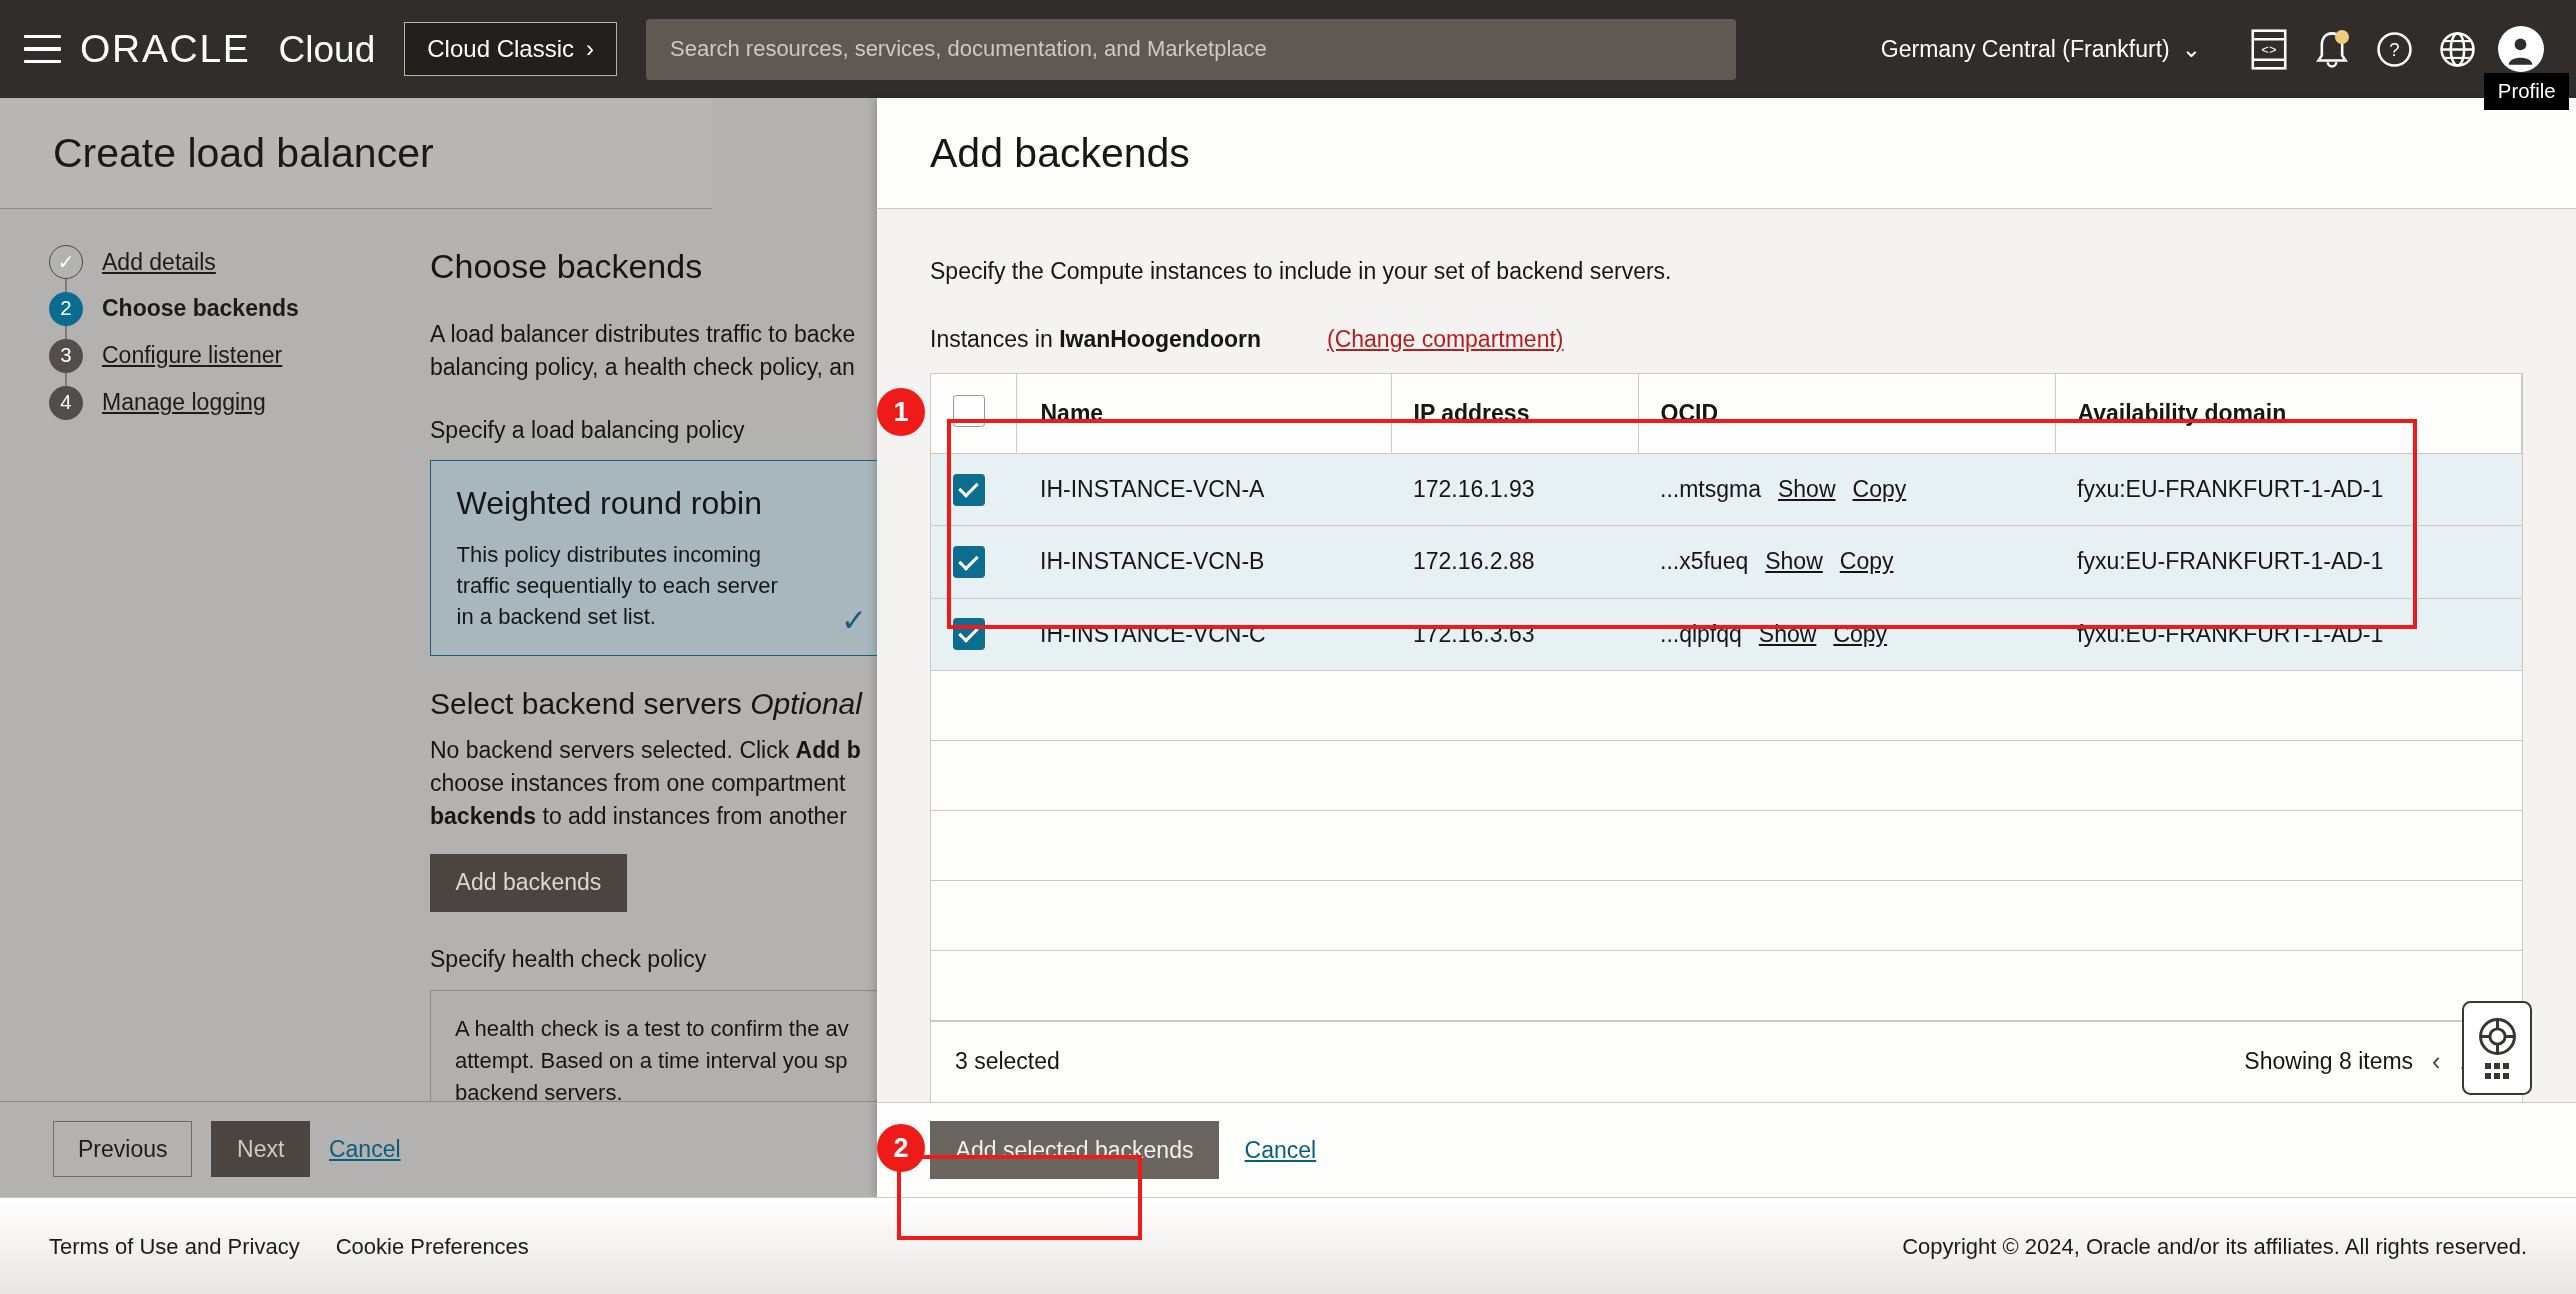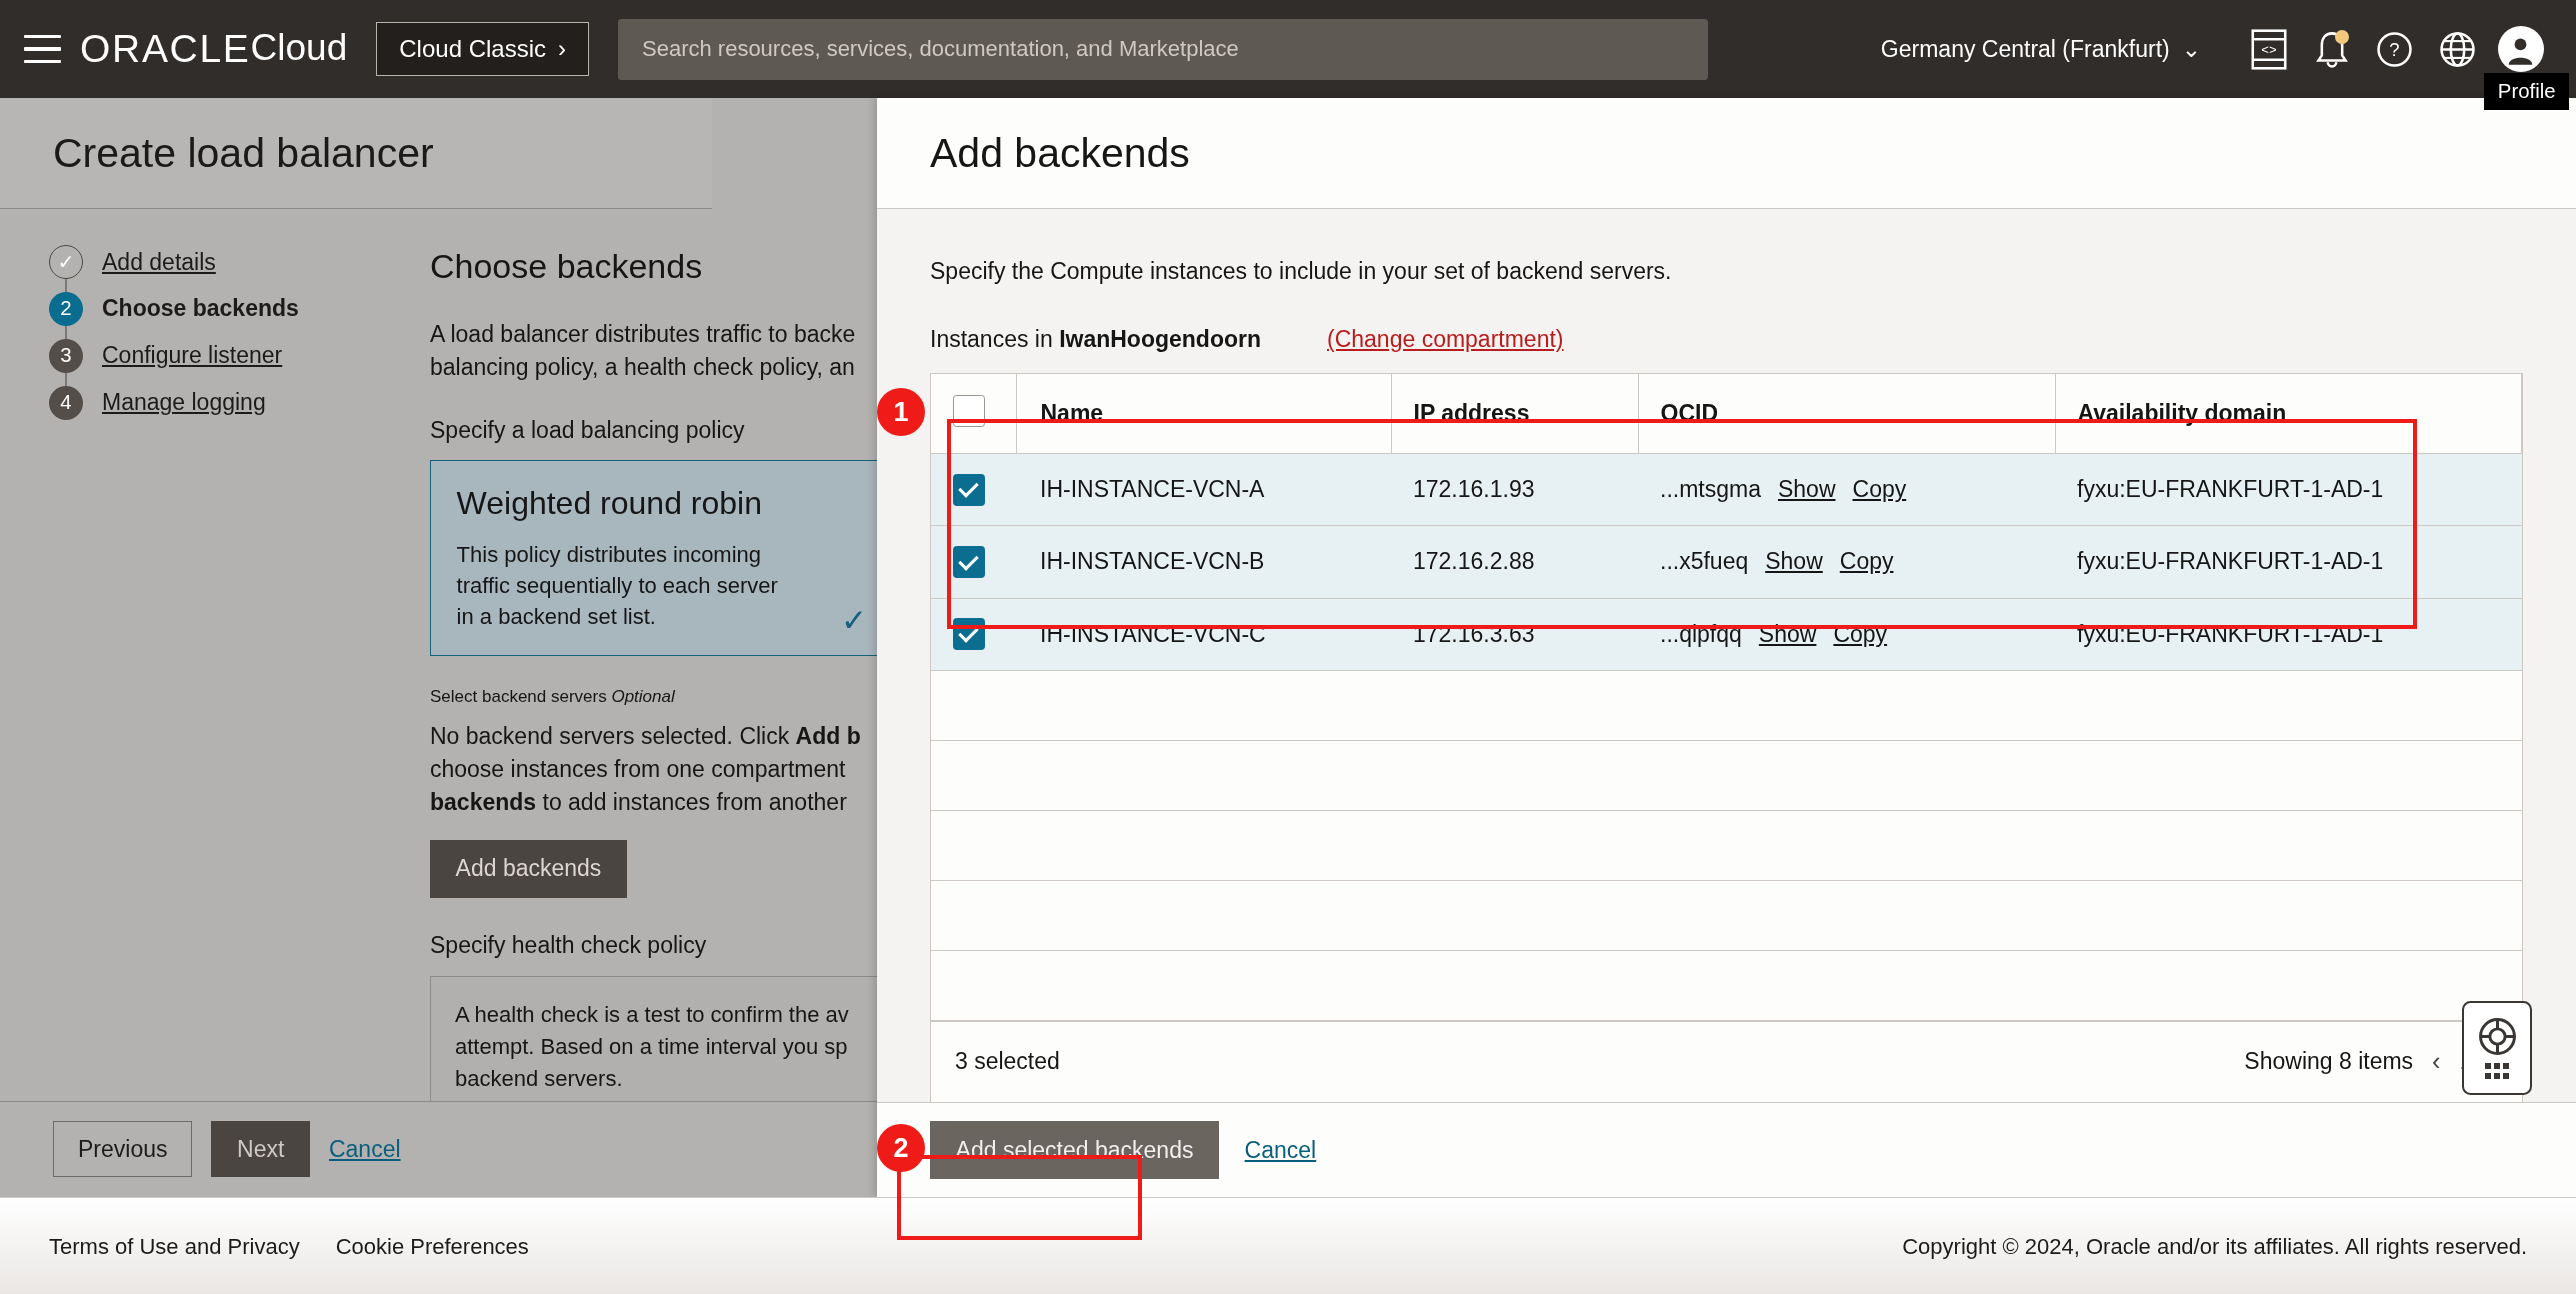--- a/index.html
+++ b/index.html
@@ -12,21 +12,21 @@
 
   
   .topbar {
     position: absolute; top: 0; left: 0; width: 2576px; height: 98px;
     background: #312d2a; display: flex; align-items: center;
     padding: 0 24px; gap: 0;
   }
   .hamburger { width: 37px; height: 29px; display: flex; flex-direction: column;
     justify-content: space-between; cursor: pointer; margin-right: 19px; }
   .hamburger span { display:block; height: 3.4px; background: #fff; border-radius: 0.9px; }
-  .oracle-logo { display:flex; align-items: flex-start; gap: 0; margin-right: 29px; }
+  .oracle-logo { display:flex; align-items: flex-end; gap: 28px; margin-right: 29px; }
   .oracle-word {
     font-size: 39px; color: #fff; letter-spacing: 1.7px; font-weight: 400;
     font-family: "Liberation Sans", sans-serif;
   }
   .cloud-word { font-size: 37px; color: #fff; font-weight: 300; }
   .cloud-classic {
     border: 1.7px solid #b9b3ad; background: #231f1c; color: #fff;
     font-size: 24px; padding: 12px 22px; display: flex; align-items: center;
     gap: 12px; cursor: pointer; margin-right: 29px; white-space: nowrap;
   }
@@ -84,21 +84,21 @@
   .bg-h2 { font-size: 34px; font-weight:400; margin-bottom: 32px; white-space:nowrap; }
   .bg-p { font-size: 23px; line-height: 1.42; }
   .bg-label { font-size:23px; margin-top: 34px; margin-bottom: 15.3px; }
   .policy-card {
     border: 1.7px solid #17607c; background:#a8b7bd; padding: 24px 25.6px 25.6px 25.6px;
     position: relative; width: 460px; height: 196px;
   }
   .policy-title { font-size: 32px; margin-bottom: 17px; white-space:nowrap; }
   .policy-desc { font-size: 22px; line-height: 1.42; }
   .policy-check { position:absolute; right: 22px; bottom: 15.3px; color:#17607c; font-size:31px; }
-  .sub-head { font-size:17px; margin-top: 31px; }
+  .sub-head { font-size:30px; margin-top: 31px; }
   .sub-head i { font-style: italic; }
   .addbk-btn {
     margin-top: 22px; background:#4b4541; color:#ddd7d2; border:none;
     font-size:23px; padding: 15.3px 25.6px; cursor:pointer;
   }
   .hc-card { border:0.9px solid #8d8a88; background:#b2b0ae; padding: 22px 24px; margin-top: 17px; width:460px; }
   .hc-desc { font-size: 22px; line-height:1.45; }
 
   .bottom-actions {
     position:absolute; top:1101px; left:0; width:877px; height:95px;

